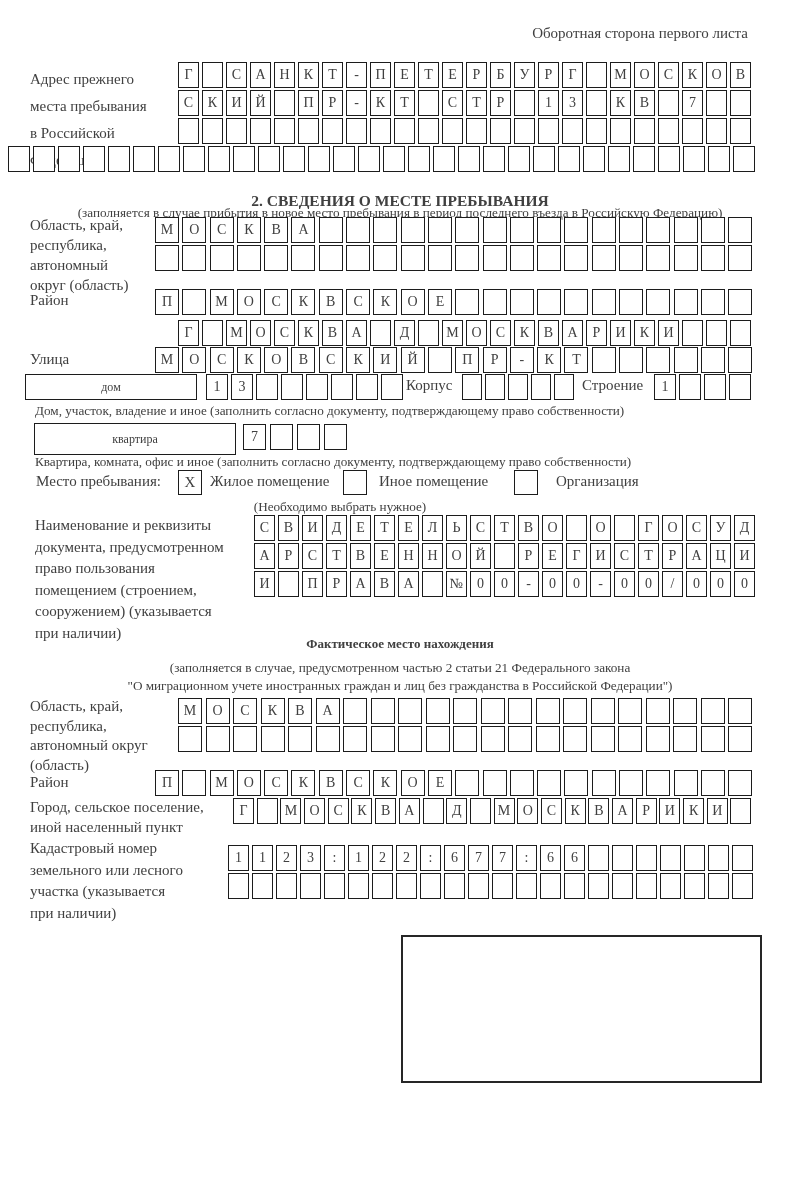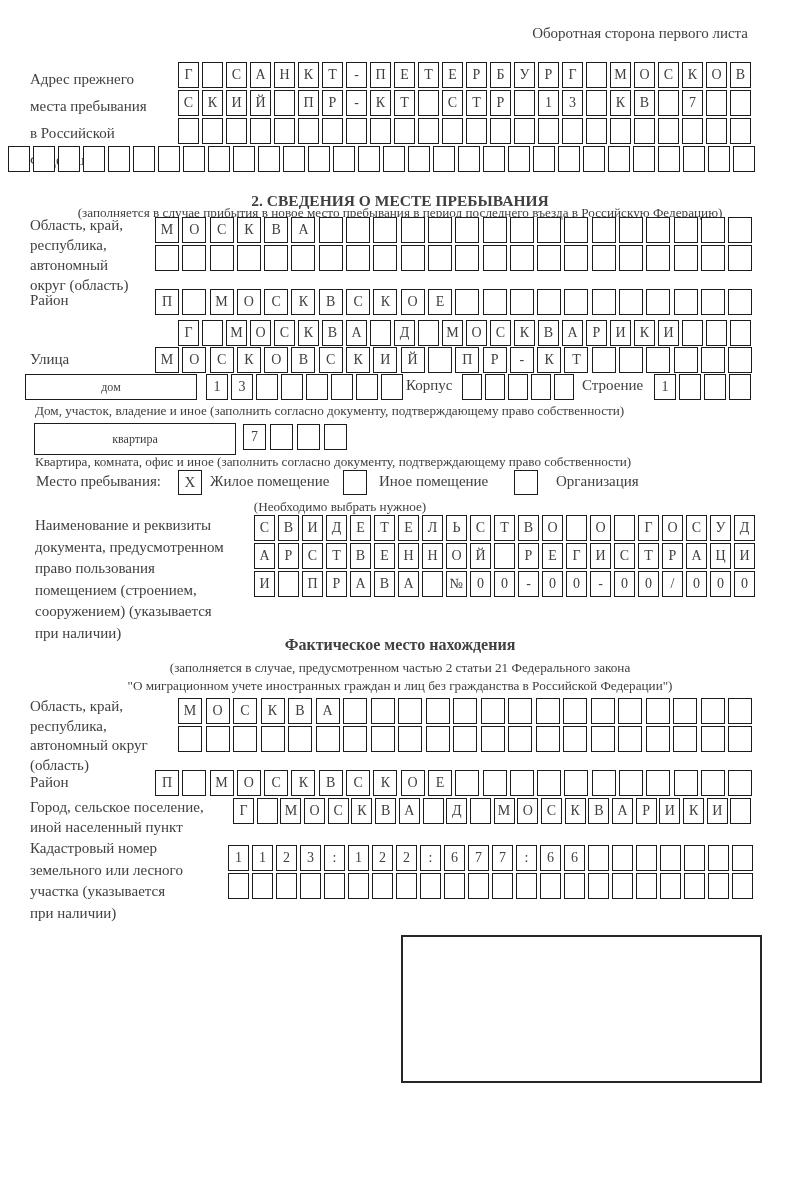--- a/index.html
+++ b/index.html
@@ -400,21 +400,21 @@
       <div class="cell">0</div>
       <div class="cell">-</div>
       <div class="cell">0</div>
       <div class="cell">0</div>
       <div class="cell">/</div>
       <div class="cell">0</div>
       <div class="cell">0</div>
       <div class="cell">0</div>
     </div>
 
-  <div class="abs bold ctr" style="left:0;top:636px;width:800px;font-size:16px;">Фактическое место нахождения</div>
+  <div class="abs bold ctr" style="left:0;top:636px;width:800px;font-size:13px;">Фактическое место нахождения</div>
   <div class="abs small ctr lines" style="left:0;top:659px;width:800px;line-height:18px;">
       <div>(заполняется в случае, предусмотренном частью 2 статьи 21 Федерального закона</div>
       <div>"О миграционном учете иностранных граждан и лиц без гражданства в Российской Федерации")</div>
     </div>
 
   <div class="abs lbl lines" style="left:30px;top:697px;line-height:19.5px;">
       <div>Область, край,</div>
       <div>республика,</div>
       <div>автономный округ</div>
       <div>(область)</div>

